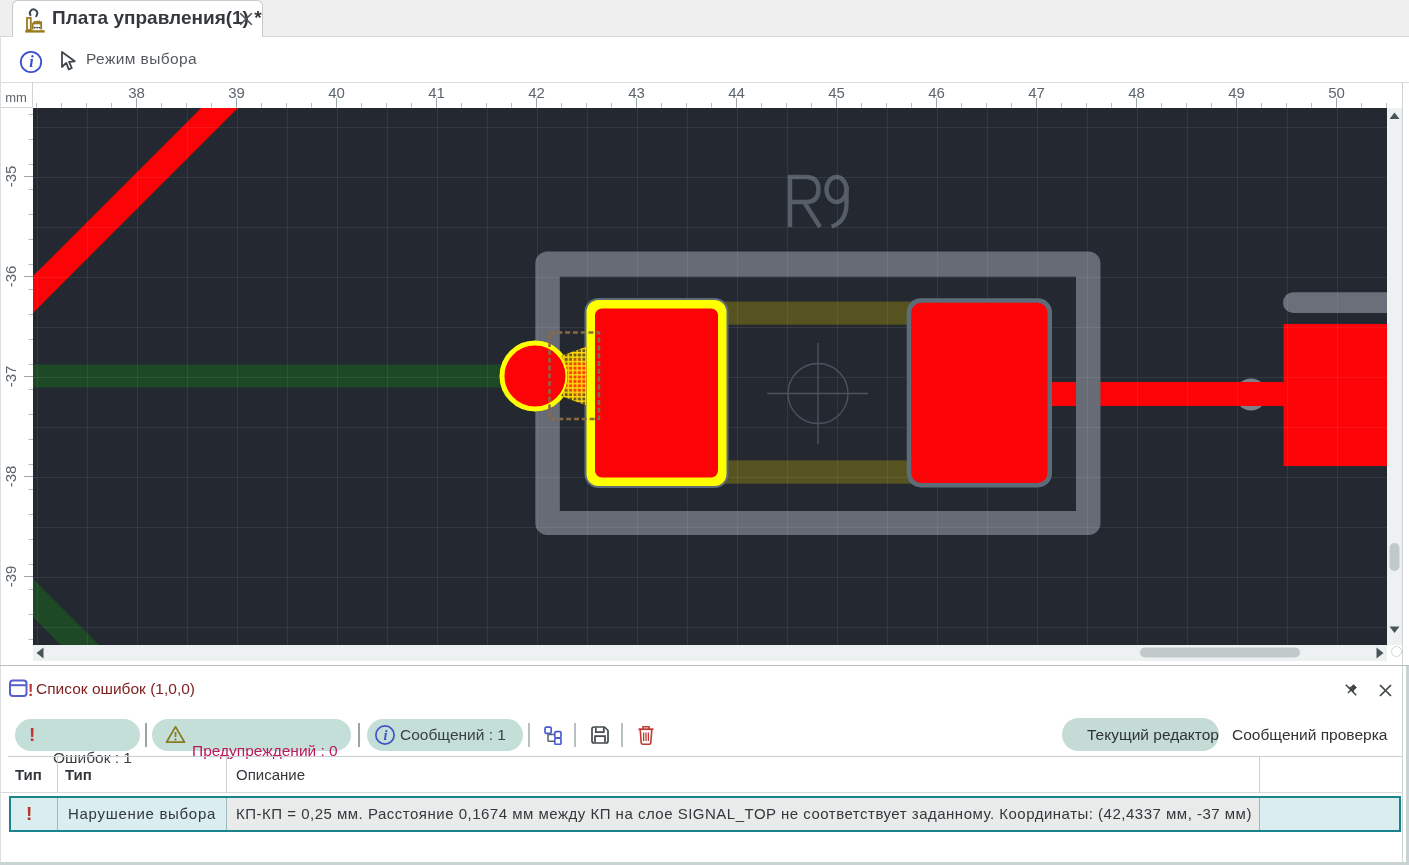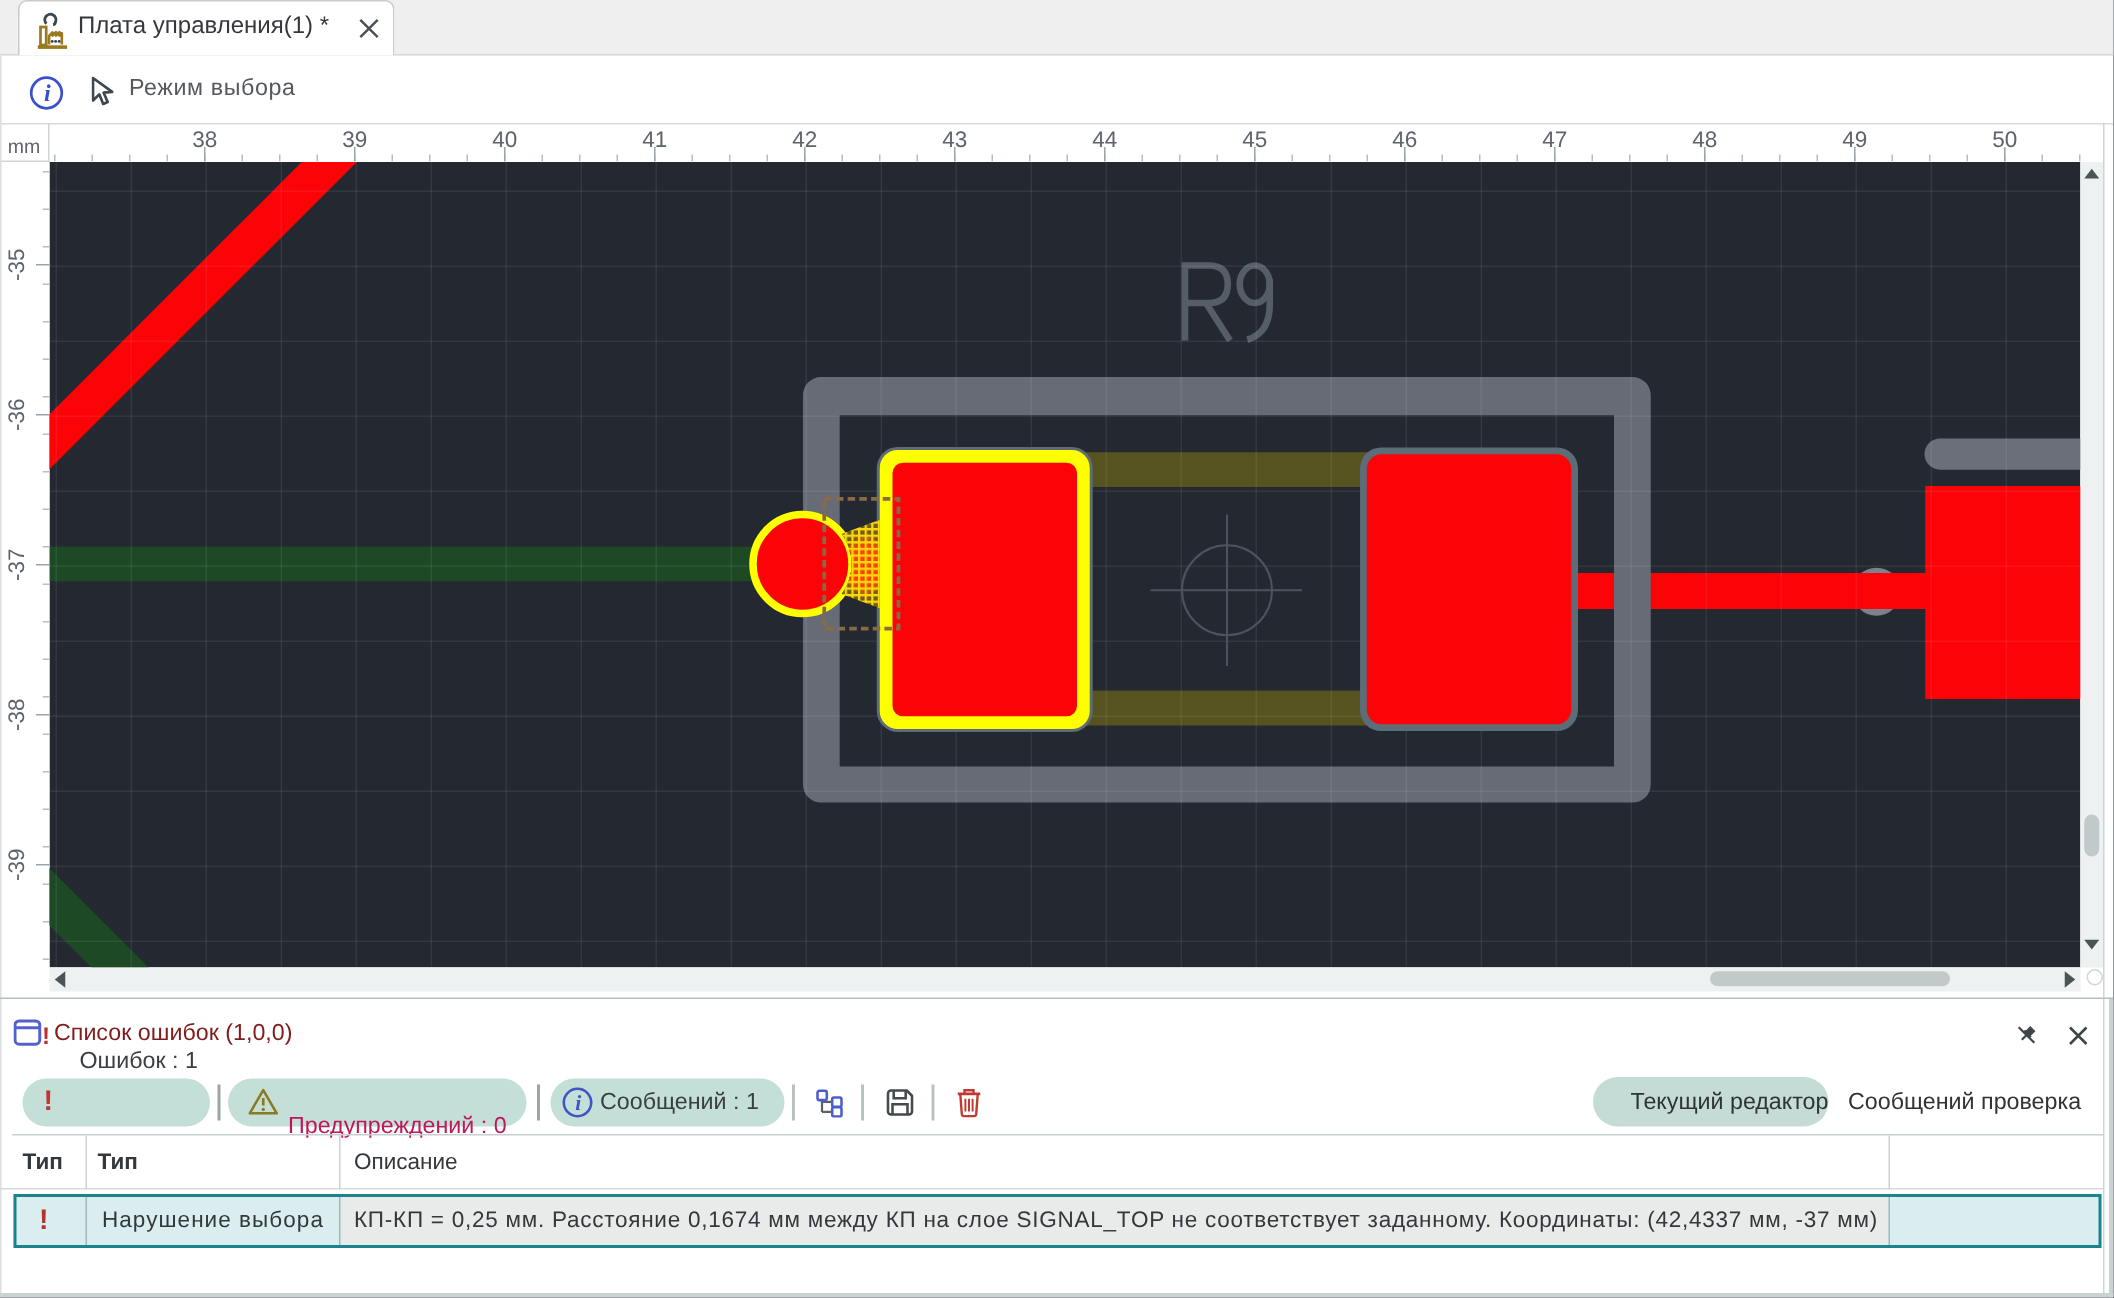--- a/index.html
+++ b/index.html
@@ -15,21 +15,21 @@
     <svg width="24" height="26" viewBox="0 0 24 26" fill="none">
 <path d="M7,8.8 A3.7,3.7 0 1 1 13,7.6 A2.2,2.2 0 0 1 11.4,9.6" stroke="#3b4650" stroke-width="1.9"></path>
 <rect x="3" y="11" width="3.8" height="12" stroke="#9a7a20" stroke-width="1.8"></rect>
 <path d="M8.7,22.6 V17 L11,14.7 V16.7 L13.3,14.5 V16.7 L15.6,14.5 V16.7 L17.2,15.1 V22.6" stroke="#9a7a20" stroke-width="1.8" stroke-linejoin="round"></path>
 <rect x="1.2" y="23.2" width="19.5" height="2.4" fill="#9a7a20"></rect>
 <circle cx="10.8" cy="20.6" r="0.95" fill="#33404c"></circle>
 <circle cx="13.1" cy="20.6" r="0.95" fill="#33404c"></circle>
 <circle cx="15.4" cy="20.6" r="0.95" fill="#33404c"></circle>
 </svg>
   </div>
-<div class="abs" style="left:52px;top:0;height:37px;line-height:36px;font-weight:normal;font-size:16px;color:#35393d">Плата управления(1)&nbsp;*</div>
+<div class="abs" style="left:52px;top:0;height:37px;line-height:36px;font-weight:bold;font-size:19px;color:#35393d">Плата управления(1)&nbsp;*</div>
 <div class="abs" style="left:238px;top:11px">
     <svg width="16" height="16" viewBox="0 0 16 16" stroke="#4a4f54" stroke-width="1.6">
 <path d="M2.2,2.2 L13.8,13.8 M13.8,2.2 L2.2,13.8"></path>
 </svg>
   </div>
 
 <div class="abs" style="left:18px;top:49px">
     <svg width="26" height="26" viewBox="0 0 26 26">
 <circle cx="13" cy="13" r="10.2" fill="none" stroke="#3a4fd0" stroke-width="1.8"></circle>
 <text x="13.5" y="18.4" text-anchor="middle" font-family="Liberation Serif,serif" font-style="italic" font-size="16" font-weight="bold" fill="#3a4fd0">i</text>
@@ -297,21 +297,21 @@
 </svg>
   </div>
 <div class="abs" style="left:1378px;top:683px">
     <svg width="15" height="15" viewBox="0 0 15 15" stroke="#3d4547" stroke-width="1.7">
 <path d="M2,2 L13,13 M13,2 L2,13"></path>
 </svg>
   </div>
 
 <div class="abs" style="left:14.5px;top:719px;width:125px;height:32px;background:#c4ded8;border-radius:16px"></div>
 <div class="abs" style="left:29px;top:719px;height:32px;line-height:31px;font-size:19px;font-weight:bold;color:#c23530">!</div>
-<div class="abs" style="left:53px;top:692px;height:32px;line-height:32px;font-size:15.5px;color:#3a3f44">Ошибок : 1</div>
+<div class="abs" style="left:53px;top:742px;height:32px;line-height:32px;font-size:15.5px;color:#3a3f44">Ошибок : 1</div>
 <div class="abs" style="left:145px;top:723px;width:2px;height:24px;background:#9aa5a5"></div>
 <div class="abs" style="left:152px;top:719px;width:199px;height:32px;background:#c4ded8;border-radius:16px"></div>
 <div class="abs" style="left:165px;top:725px">
     <svg width="21" height="19" viewBox="0 0 21 19">
 <path d="M10.5,1.8 L19.5,17.2 L1.5,17.2 Z" fill="none" stroke="#8a7a24" stroke-width="1.7" stroke-linejoin="round"></path>
 <path d="M10.5,7 v5" stroke="#8a7a24" stroke-width="1.8"></path>
 <circle cx="10.5" cy="14.6" r="1.1" fill="#8a7a24"></circle>
 </svg>
   </div>
 <div class="abs" style="left:192px;top:735px;height:44px;line-height:32px;font-size:15.5px;color:#be185d">Предупреждений : 0</div>

